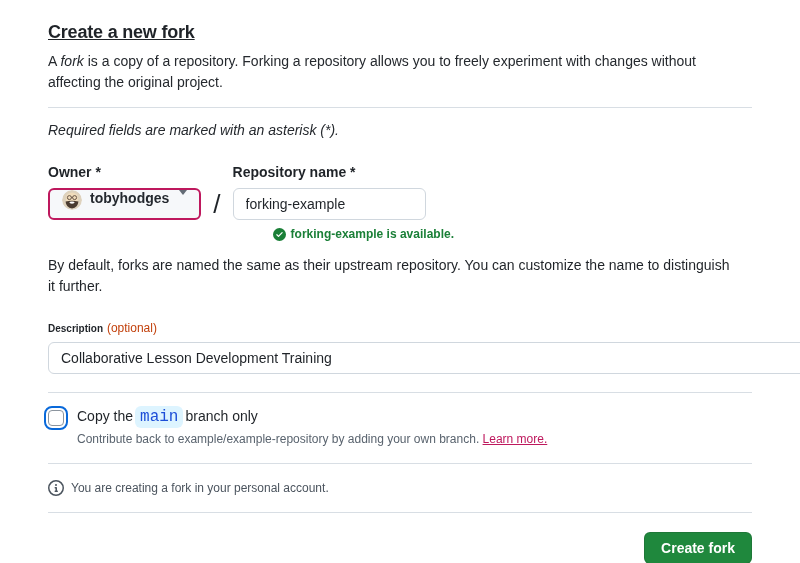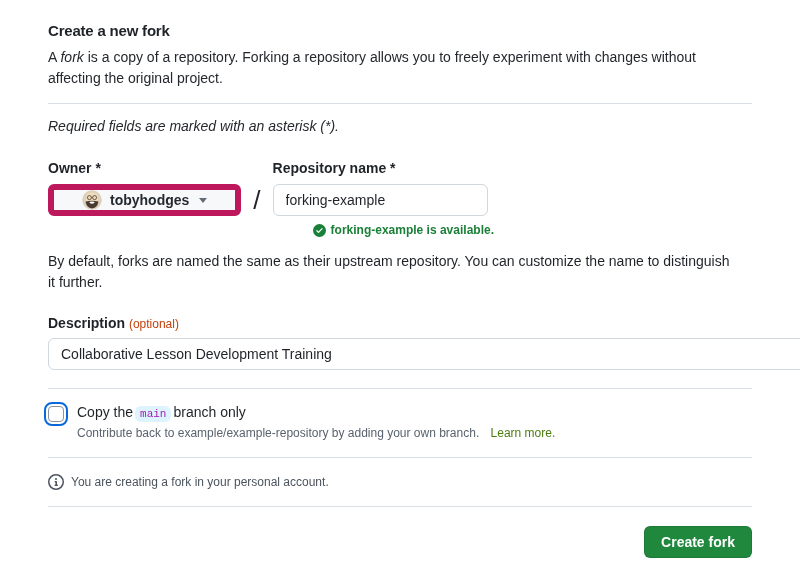--- a/index.html
+++ b/index.html
@@ -6,92 +6,93 @@
   html, body { background: #ffffff; }
   body {
     width: 800px; height: 563px; overflow: hidden;
     font-family: "Liberation Sans", "DejaVu Sans", sans-serif;
     color: #1f2328;
     font-size: 14px;
   }
   .page { padding: 20px 48px; }
 
   h1.page-title {
-    font-size: 15px; font-weight: 700; letter-spacing: -0.2px;
+    font-size: 18px; font-weight: 700; letter-spacing: -0.2px;
     margin: 2px 0 8px;
+    text-decoration: underline;
   }
   p.intro { font-size: 14px; line-height: 1.5; color: #25292e; margin: 0 0 14px; }
   p.intro em { }
 
   hr.divider { border: none; border-top: 1px solid #d8dee4; height: 0; }
   .divider-top { margin: 0 0 14px; }
 
   p.required-note { font-style: italic; font-size: 14px; margin: 0 0 26px; color: #25292e; }
 
   .owner-repo-row { display: flex; align-items: flex-start; }
   .field label.field-label { display: block; font-weight: 700; font-size: 14px; margin-bottom: 8px; }
 
   .owner-select {
-    display: inline-flex; align-items: center; gap: 8px;
-    height: 32px; padding: 0 28px;
-    background: #f6f8fa; border: 6px solid #be185d; border-radius: 6px;
+    display: inline-flex; align-items: flex-start; gap: 8px;
+    height: 32px; padding: 0 12px;
+    background: #f6f8fa; border: 2px solid #be185d; border-radius: 6px;
     font-family: inherit; font-size: 14px; font-weight: 600; color: #24292f;
     cursor: pointer;
   }
   .avatar { width: 20px; height: 20px; border-radius: 50%; overflow: hidden; display: inline-block; flex: none; }
   .caret {
     width: 0; height: 0; margin-left: 2px;
     border-left: 4px solid transparent; border-right: 4px solid transparent;
     border-top: 5px solid #636c76;
   }
   .slash {
     font-size: 26px; font-weight: 300; color: #1f2328;
     padding: 24px 12px 0 12px; line-height: 32px;
   }
   .text-input {
     height: 32px; padding: 0 12px;
     border: 1px solid #d0d7de; border-radius: 6px;
     font-family: inherit; font-size: 14px; color: #1f2328;
     background: #ffffff; outline: none;
   }
-  .repo-input { width: 215px; }
+  .repo-input { width: 193px; }
 
   .availability {
     display: flex; align-items: center; gap: 5px;
     margin-top: 7px; font-size: 12px; font-weight: 700; color: #1a7f37; padding-left: 40px;
   }
   .availability svg { display: block; }
 
   p.naming-note { font-size: 14px; line-height: 1.5; margin: 14px 0 0; max-width: 690px; }
 
   .desc-field { margin-top: 22px; }
   .desc-field .label-line { margin-bottom: 7px; }
-  .desc-label { font-weight: 700; font-size: 14px; }
+  .desc-label { font-weight: 700; font-size: 10px; }
   .desc-optional { font-size: 12px; color: #c2410c; }
   .desc-input { width: 799px; }
 
   .divider-mid { margin: 18px 0 15px; }
 
   .branch-row { display: flex; align-items: flex-start; }
   .checkbox {
     appearance: none; -webkit-appearance: none;
     width: 16px; height: 16px; flex: none;
     border: 1px solid #8c959f; border-radius: 4px; background: #fff;
     margin: 2px 0 0 0; cursor: pointer;
   }
   .checkbox.focused { outline: 2px solid #0969da; outline-offset: 2px; }
   .branch-texts { margin-left: 13px; }
   .branch-label { font-size: 14px; cursor: pointer; }
   .branch-token {
     font-family: "Liberation Mono", "DejaVu Sans Mono", monospace;
-    font-size: 11px; background: #ddf4ff; color: #a21caf;
+    font-size: 16px; background: #ddf4ff; color: #1d4ed8;
     padding: 2px 5px; border-radius: 6px; margin: 0 2px;
   }
   .branch-help { font-size: 12px; color: #59636e; margin-top: 6px; }
-  .learn-more { color: #4d7c0f; cursor: pointer; margin-left: 8px; }
+  .learn-more { color: #be185d; text-decoration: underline; cursor: pointer; }
 
   .divider-low { margin: 17px 0 0; }
 
   .info-row { display: flex; align-items: center; gap: 7px; padding: 16px 0; color: #4b545e; font-size: 12px; }
   .info-row svg { display: block; flex: none; }
 
   .divider-bottom { margin: 0 0 0; }
 
   .actions { display: flex; justify-content: flex-end; margin-top: 19px; }
   .create-fork-btn {

